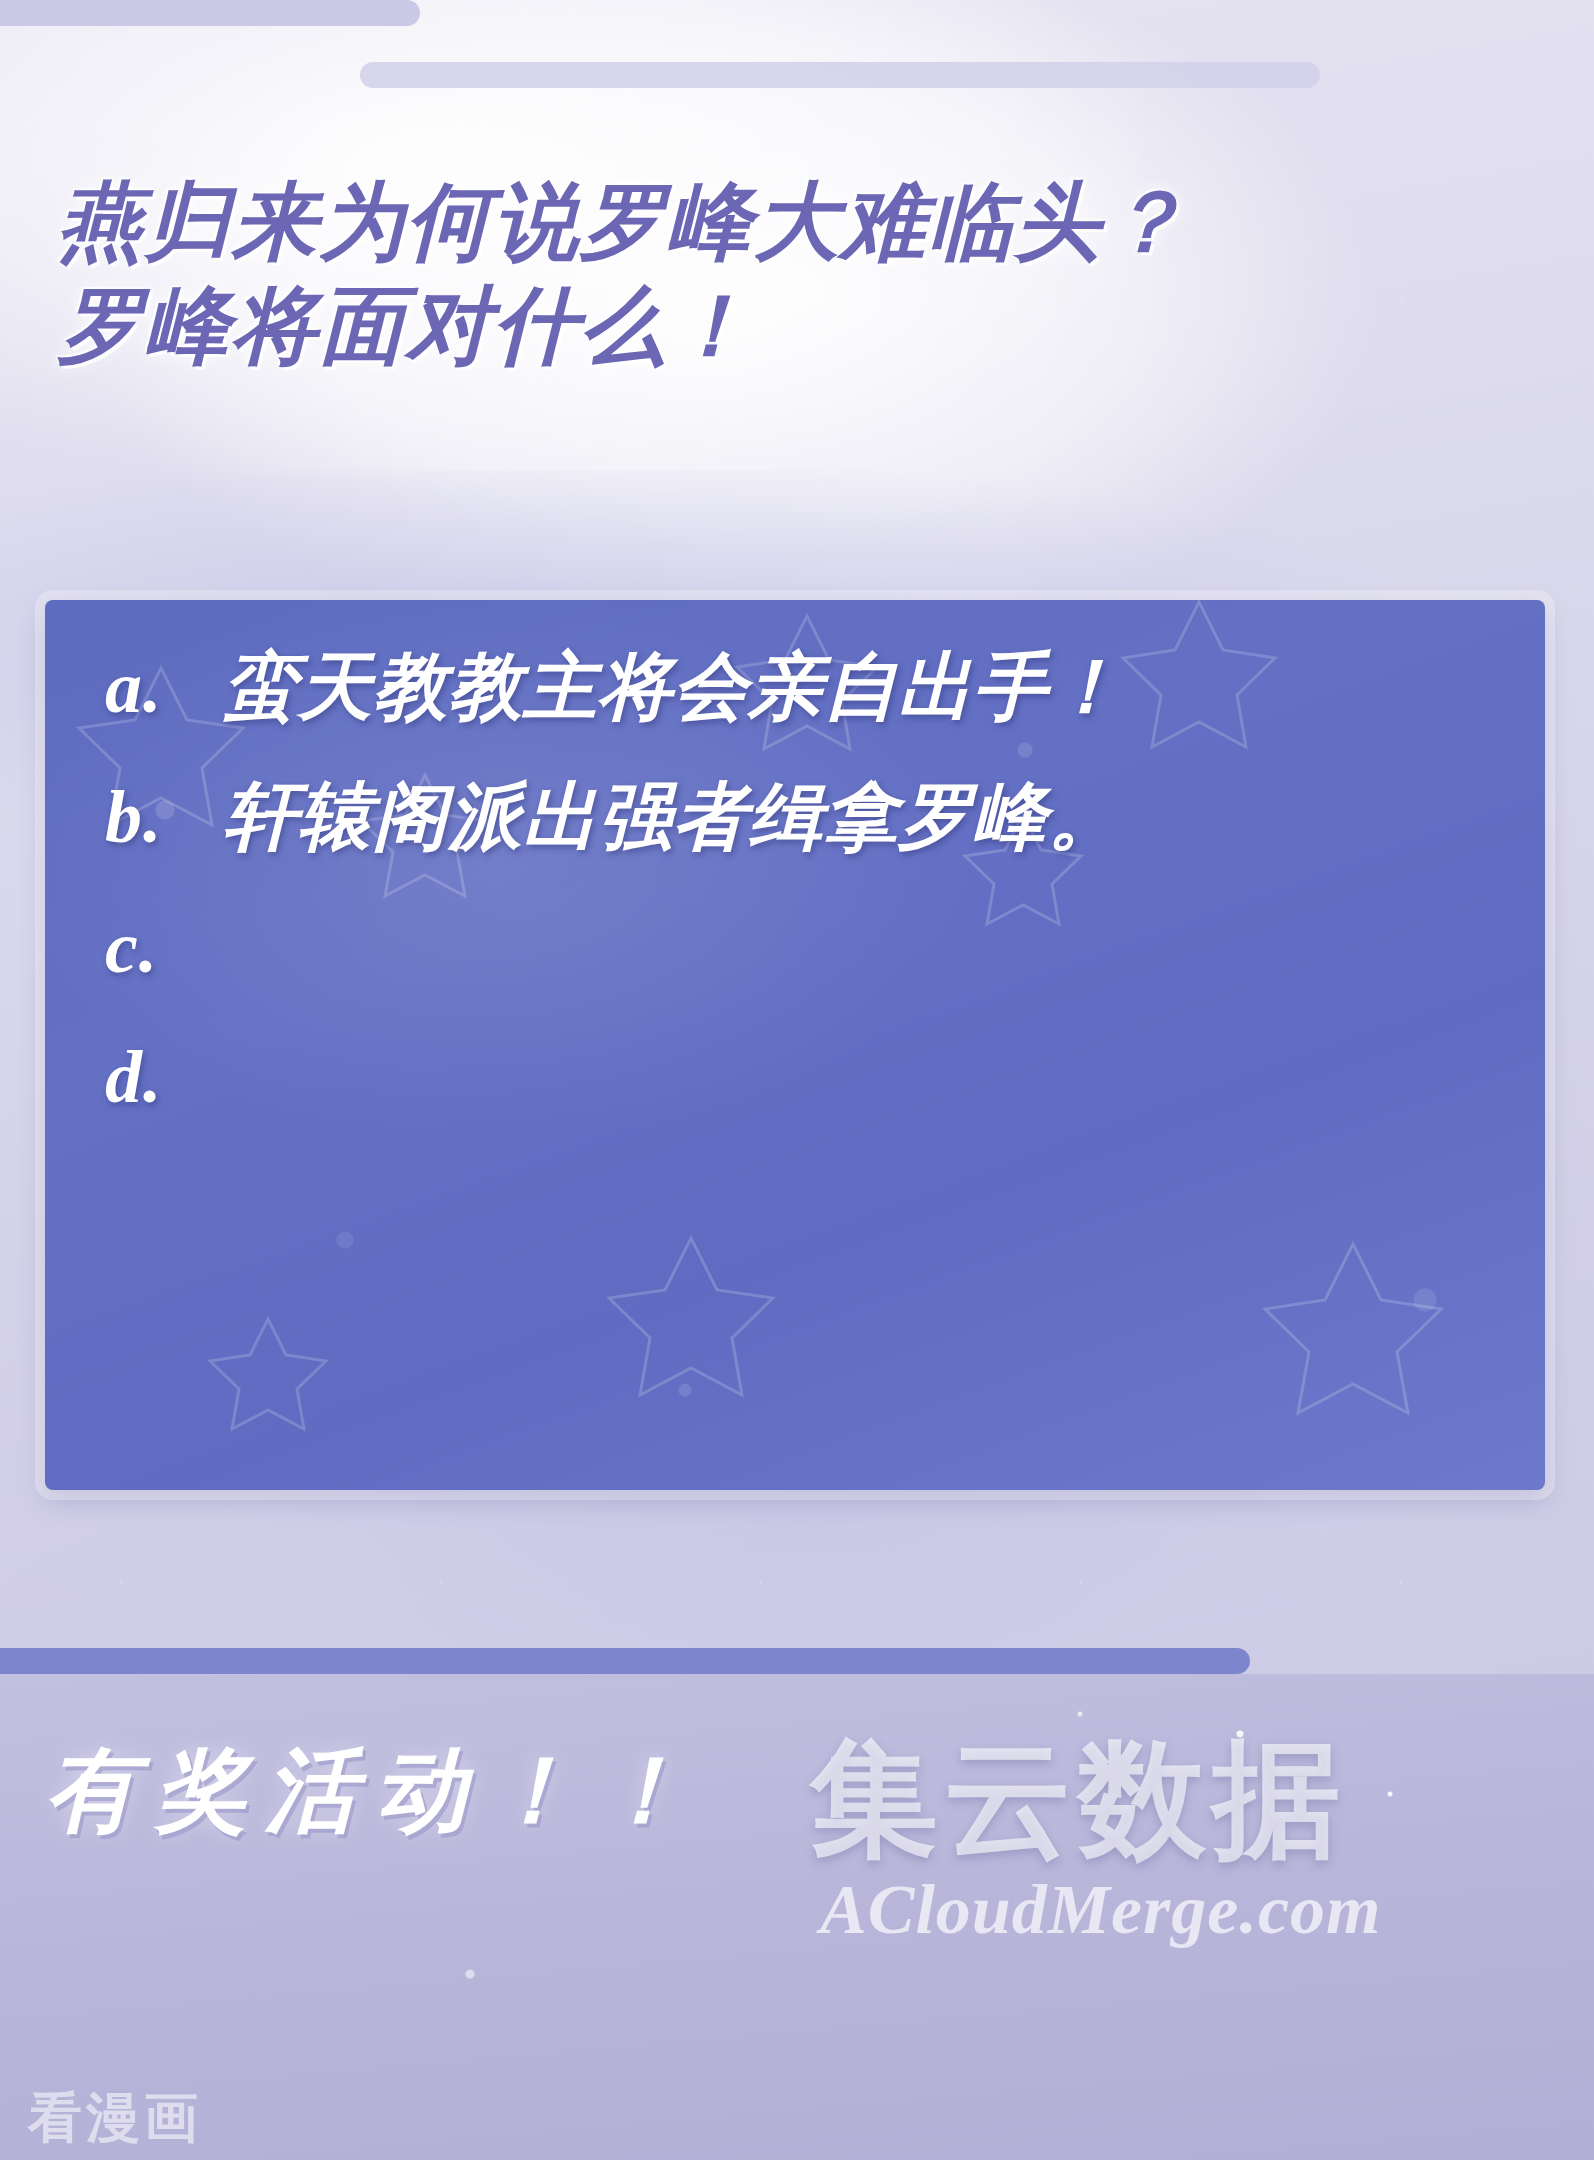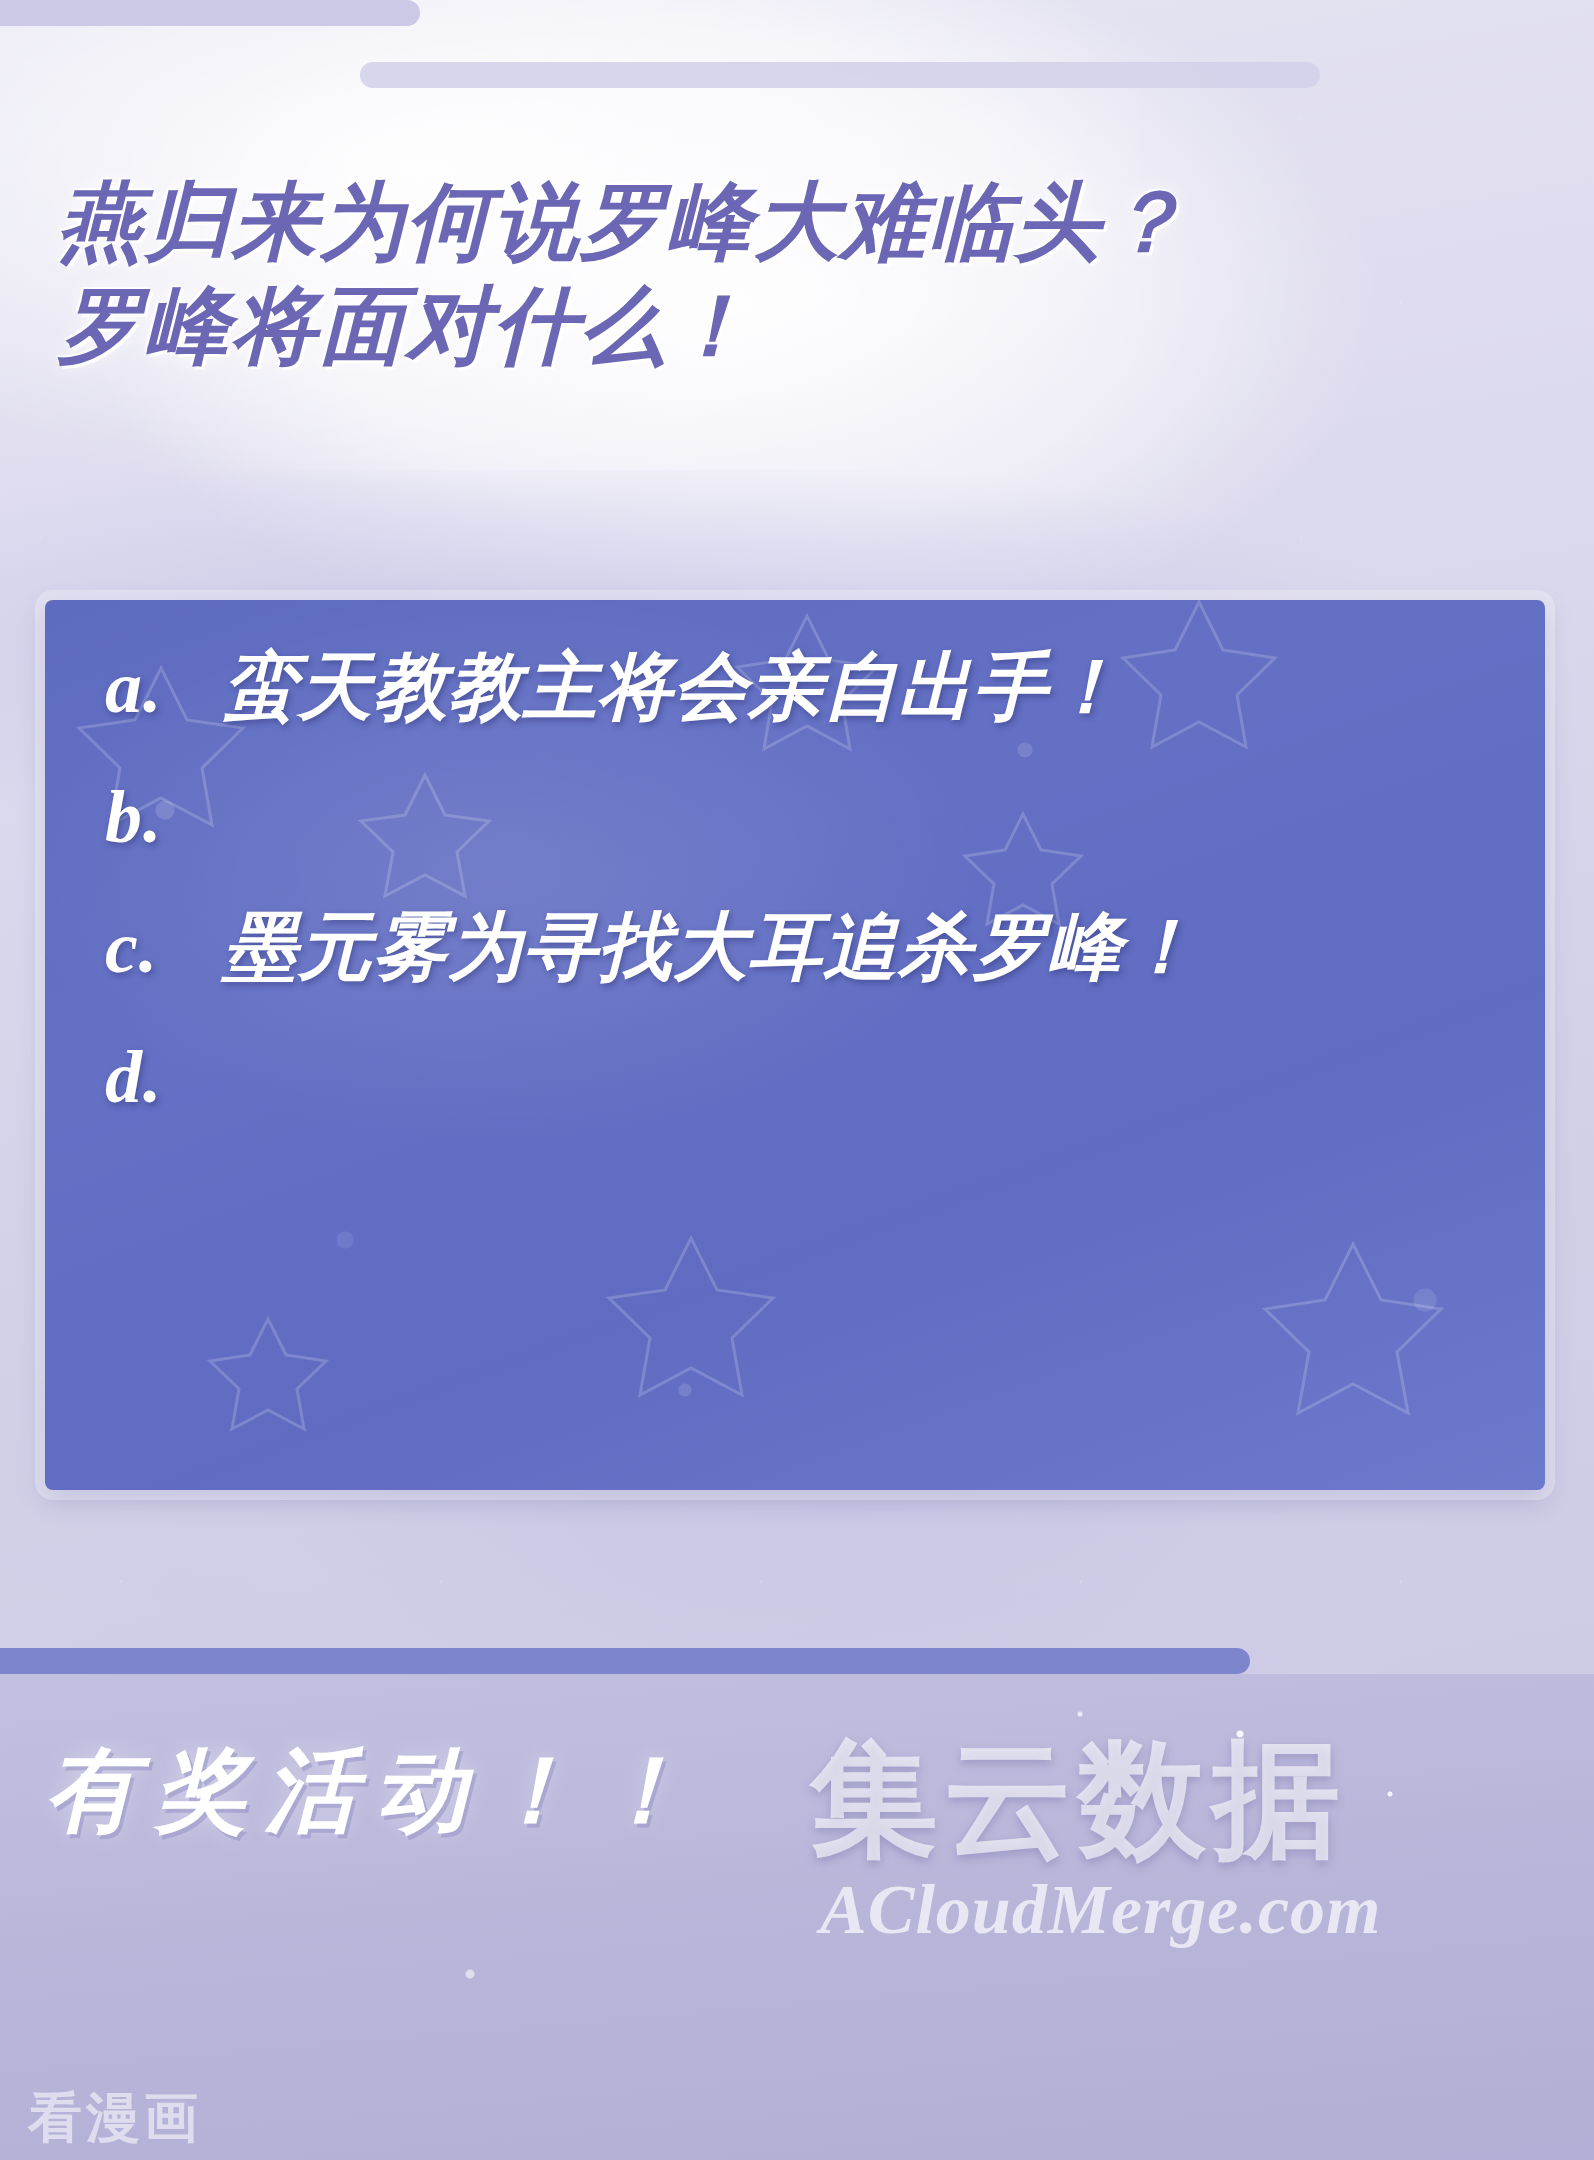--- a/index.html
+++ b/index.html
@@ -179,24 +179,24 @@
       </g>
     </svg>
 
     <div class="opt-list">
       <div class="opt">
         <span class="opt-key">a.</span>
         <span class="opt-text">蛮天教教主将会亲自出手！</span>
       </div>
       <div class="opt">
         <span class="opt-key">b.</span>
+        <span class="opt-text">轩辕阁派出强者缉拿罗峰。</span>
       </div>
       <div class="opt">
         <span class="opt-key">c.</span>
-        <span class="opt-text">墨元雾为寻找大耳追杀罗峰！</span>
       </div>
       <div class="opt">
         <span class="opt-key">d.</span>
       </div>
     </div>
   </div>
 
   <div class="bar bar-3"></div>
 
   <div class="lower">

